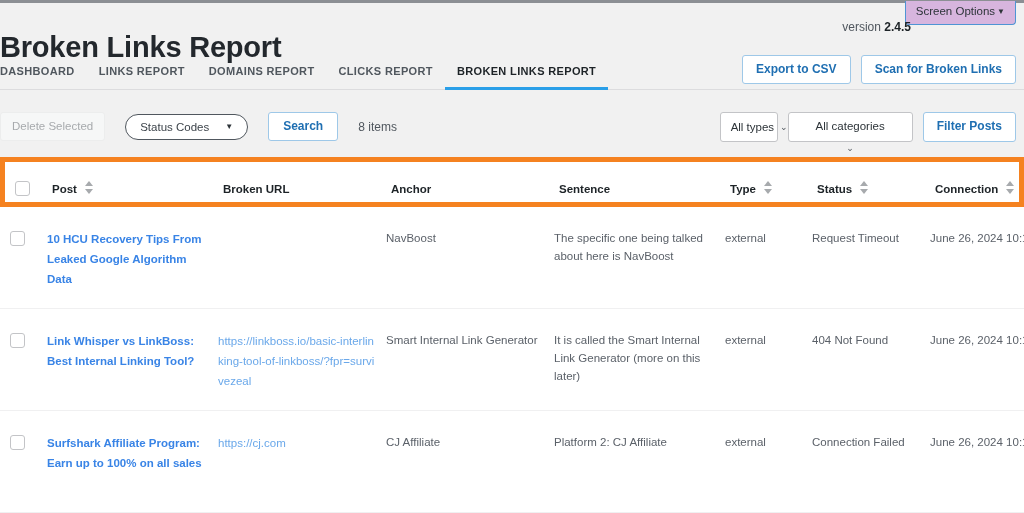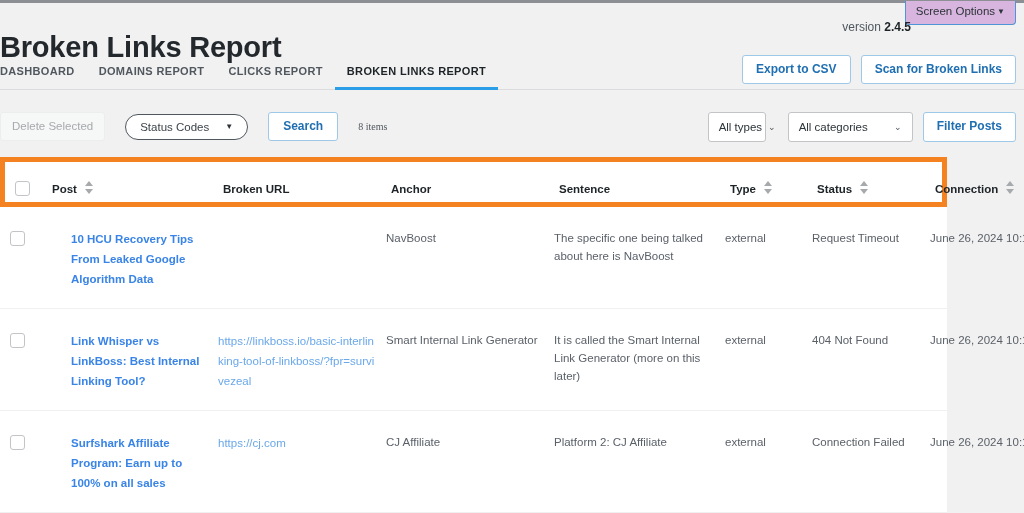--- a/index.html
+++ b/index.html
@@ -122,42 +122,41 @@
   .btn-search {
     border:1px solid #9ec8e8;
     background:#fff;
     color:#1f6fb2;
     font-size:12px; font-weight:bold;
     padding:7px 14px;
     border-radius:3px;
     cursor:pointer;
     line-height:1.1;
   }
-  .items-count { font-size:10px; color:#50575e;font-family:Liberation Serif, serif; }
+  .items-count { font-size:12px; color:#50575e; }
 
   .select-box {
     border:1px solid #c3c4c7;
     background:#fff;
     border-radius:3px;
     font-size:11.5px;
     color:#2c3338;
     padding:7px 10px;
     display:flex; align-items:center; justify-content:space-between; gap:12px;
     cursor:pointer;
     white-space:nowrap;
     height:30px;
-    margin-left:12px;
   }
   .select-box.types { width:58px; gap:6px; }
-  .select-box.cats  { width:125px; }
+  .select-box.cats  { width:125px;flex-direction:column; }
   .chev { font-size:9px; color:#50575e; line-height:1; }
 
   
   .table {
-    position:absolute; left:0; top:157px; width:947px;
+    position:absolute; left:0; top:157px; width:1024px;
     background:#5eead4;
   }
   .thead-wrap {
     border:5px solid #f58220;
     background:#fff;
     height:50px;
     position:relative;
   }
   .row {
     position:relative;
@@ -194,21 +193,21 @@
     background:#fff;
     cursor:pointer;
     display:block;
   }
 
   .row .cell { top:22px; }
   .row .c-check { top:24px; }
 
   .post-link {
     color:#3984e6; font-weight:bold; font-size:11.5px; line-height:20px;
-    cursor:pointer; text-decoration:none; display:block;margin-left:24px;
+    cursor:pointer; text-decoration:none; display:block;
   }
   .url-link {
     color:#6aa8ea; font-size:11.5px; line-height:20px;
     cursor:pointer; word-break:break-all; display:block;
   }
   .muted { color:#5b6169; font-size:11.5px; line-height:18px; display:block; }
   .muted.nowrap { white-space:nowrap; }
 </style>
 </head>
 <body>
@@ -226,20 +225,21 @@
   <b>2.4.5</b>
 </div>
 
 <div class="head-actions">
   <button class="btn-outline">Export to CSV</button>
   <button class="btn-outline">Scan for Broken Links</button>
 </div>
 
 <nav class="nav">
   <div class="nav-item">Dashboard</div>
+  <div class="nav-item">Links Report</div>
   <div class="nav-item">Domains Report</div>
   <div class="nav-item">Clicks Report</div>
   <div class="nav-item active">Broken Links Report</div>
 </nav>
 
 <div class="toolbar">
   <div class="tb-left">
     <button class="btn-ghost">Delete Selected</button>
     <div class="select-pill">
       <span>Status Codes</span>

